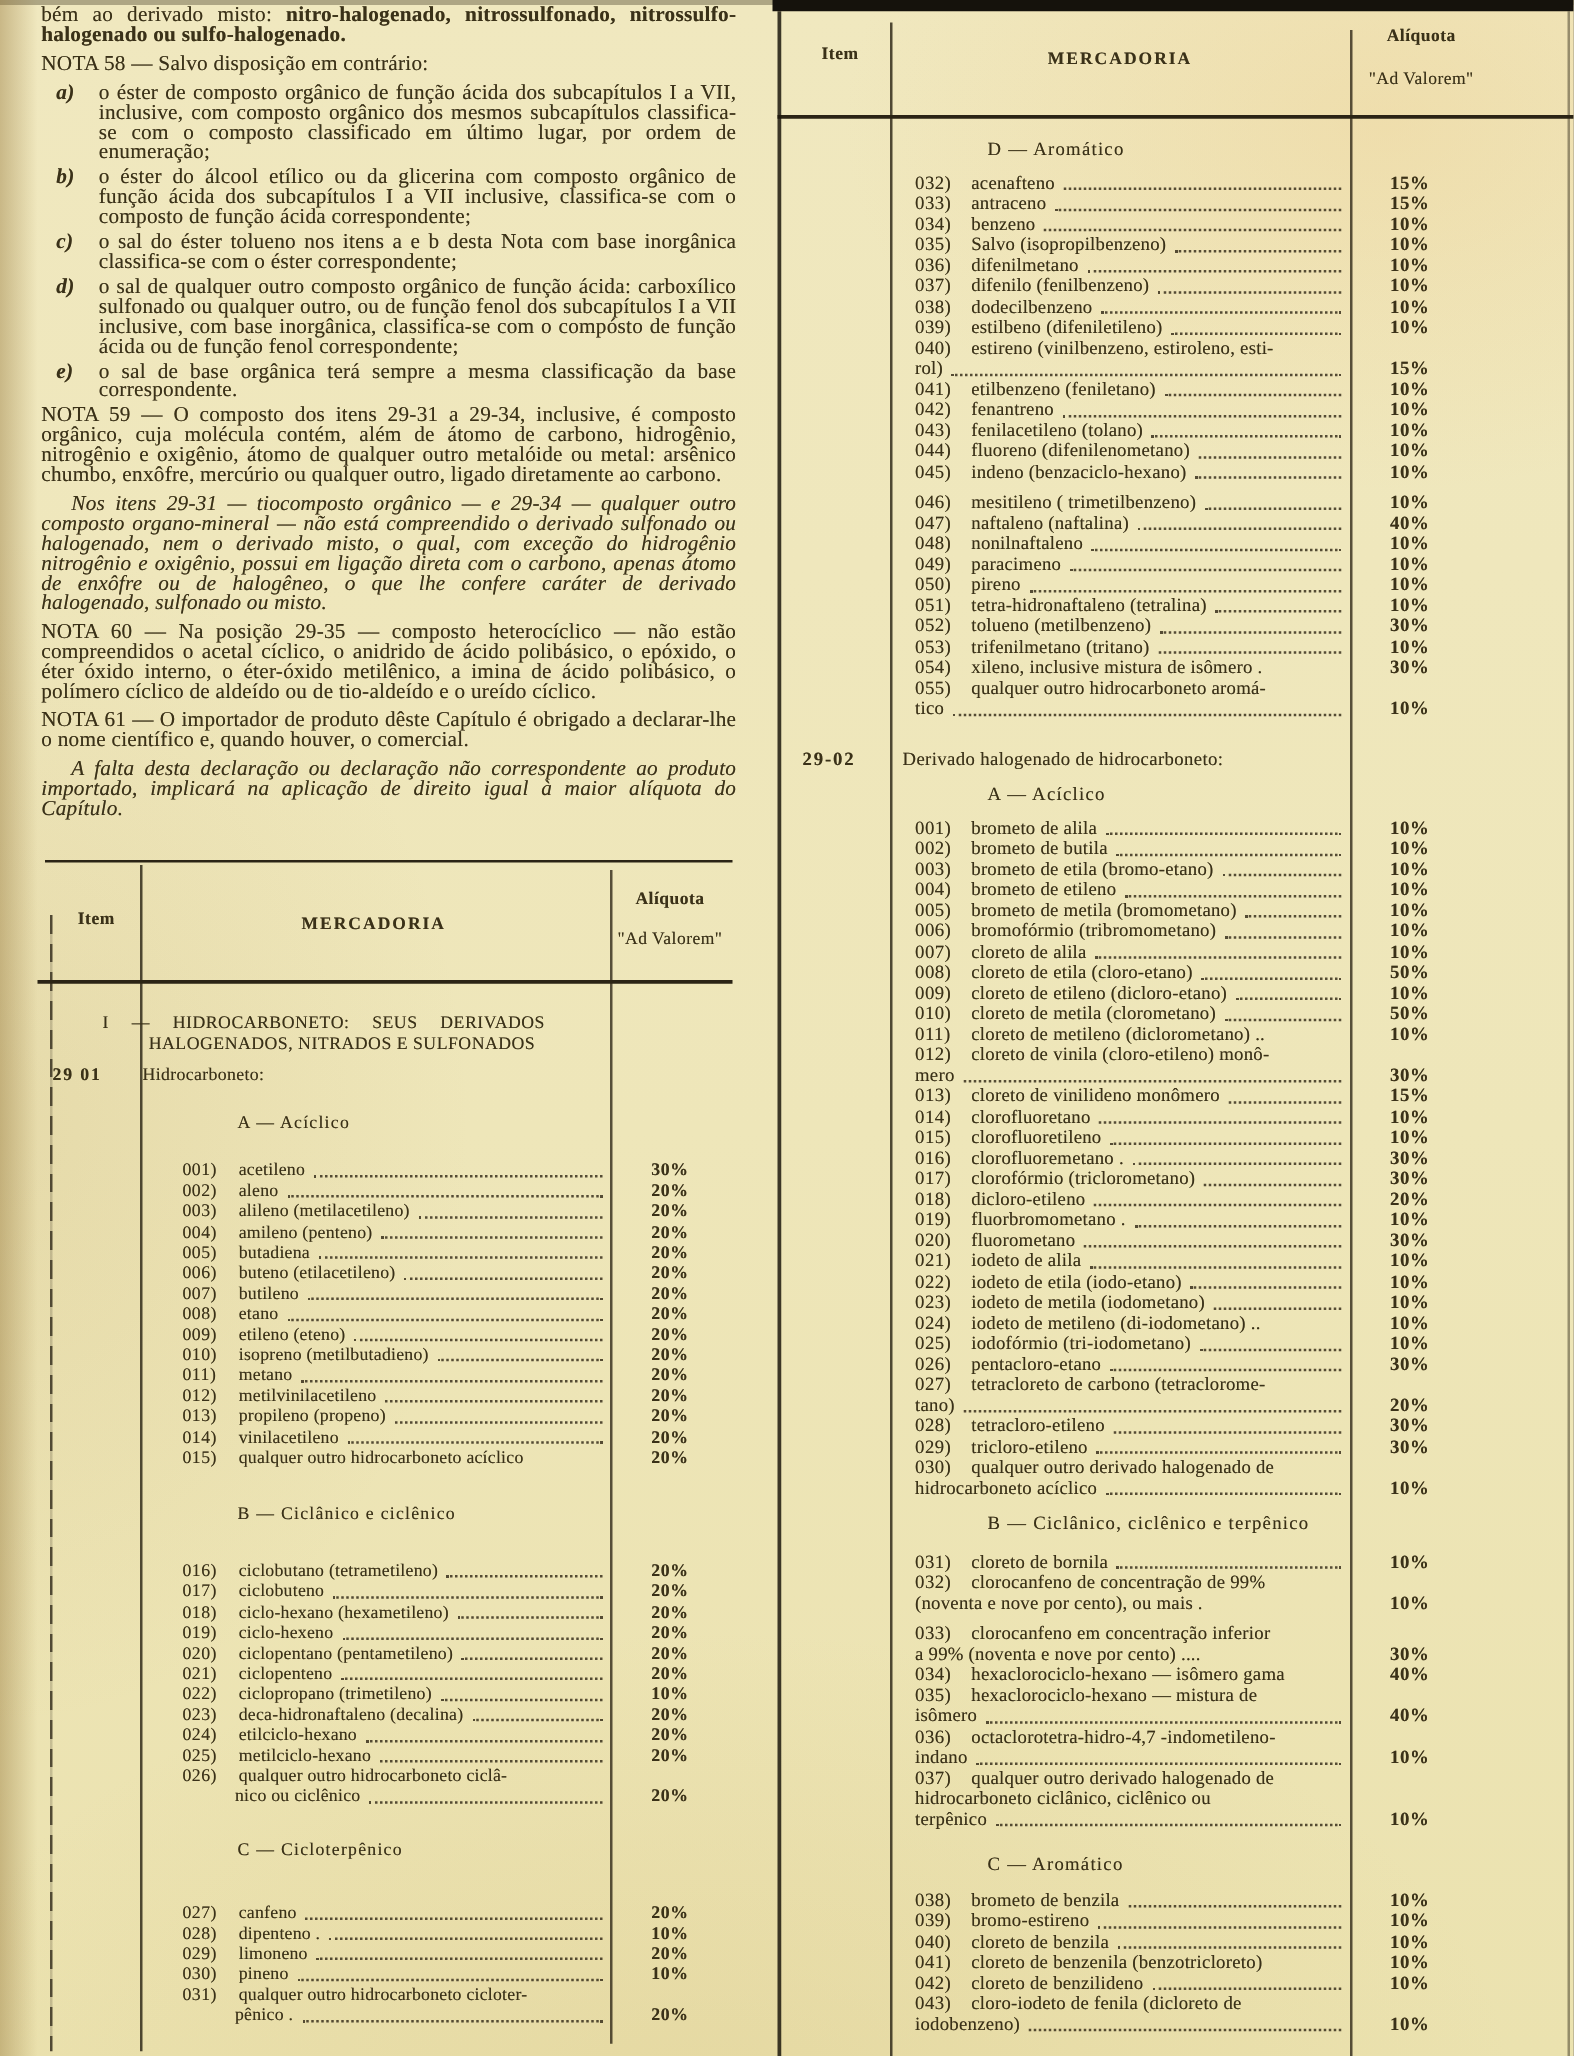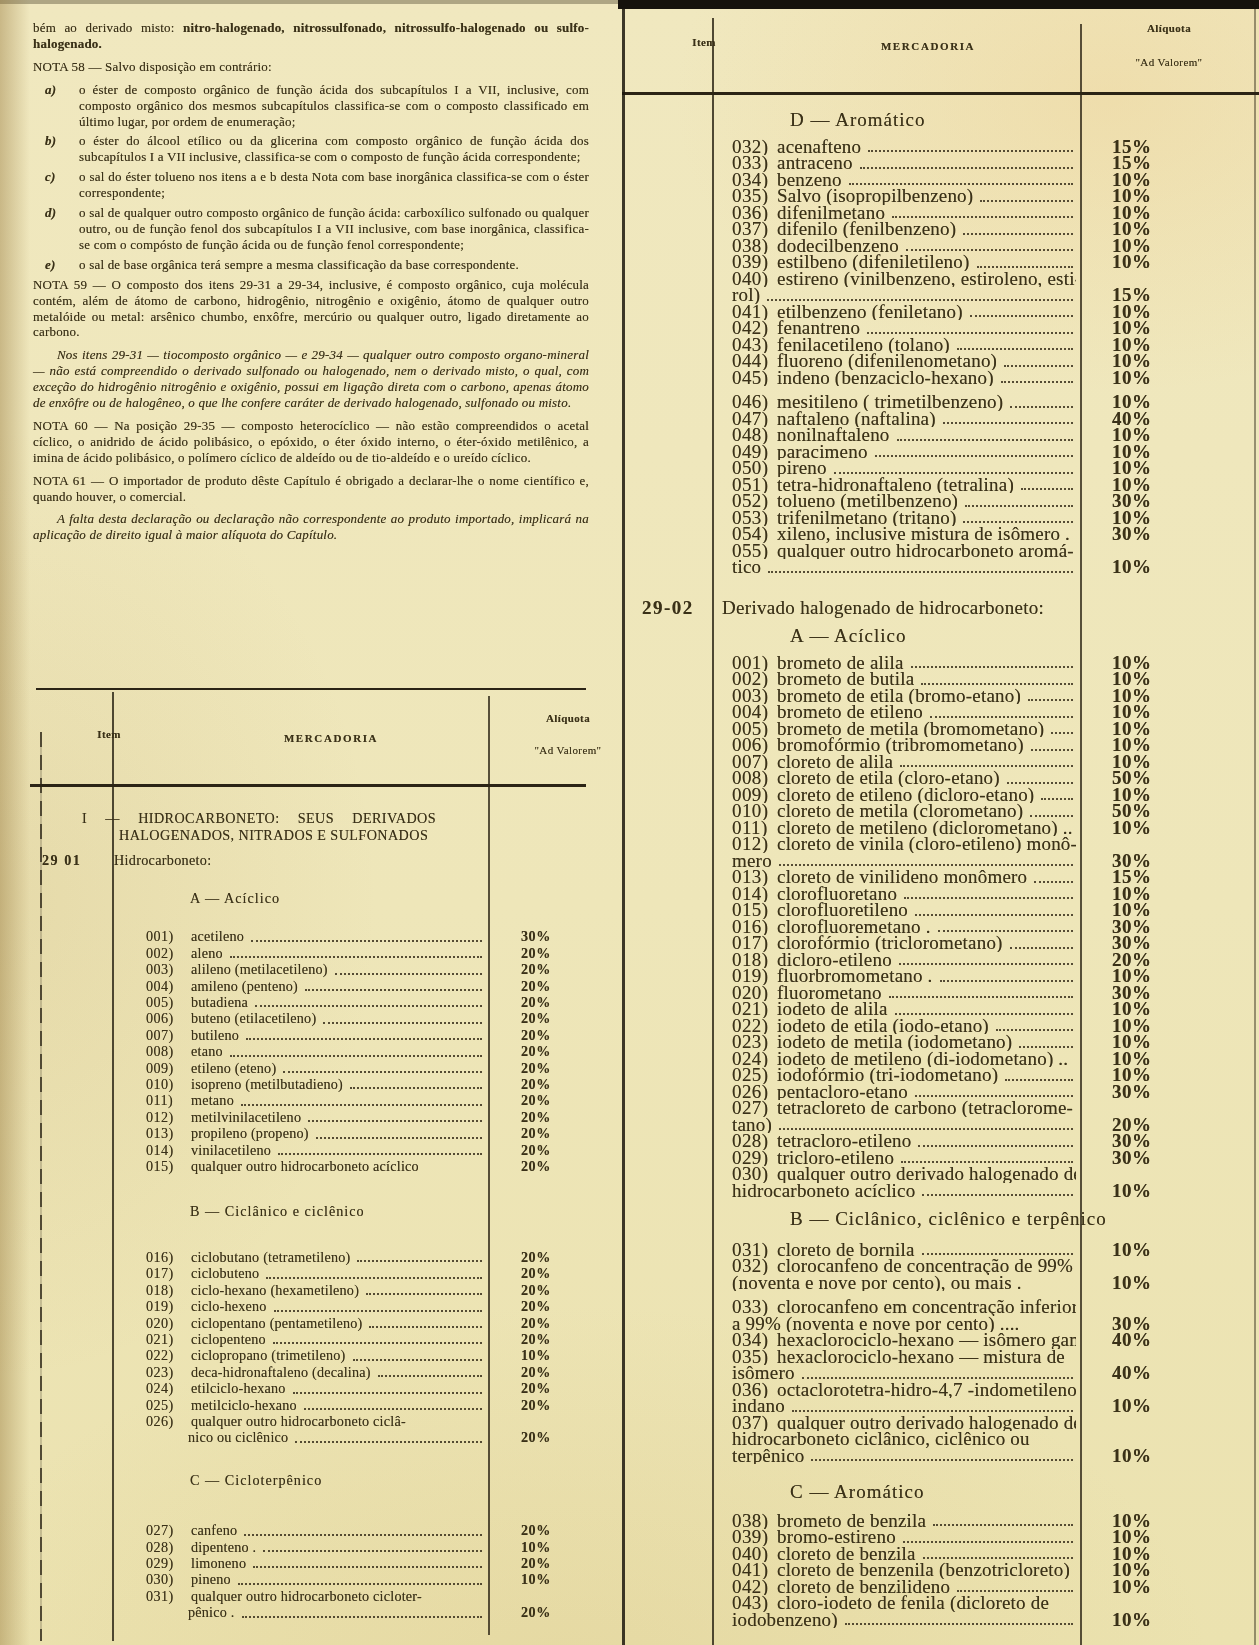--- a/index.html
+++ b/index.html
@@ -12,35 +12,35 @@
       radial-gradient(ellipse 540px 680px at 0% 55%, rgba(186,156,88,.16), rgba(186,156,88,0) 70%),
       radial-gradient(ellipse 900px 520px at 45% 102%, rgba(206,180,110,.20), rgba(206,180,110,0) 72%),
       linear-gradient(180deg,#f0e8bf 0%,#eee6b9 55%,#ebe2af 100%);
     text-shadow:0 0 .5px rgba(64,52,28,.55);
   }
   .edge-left{position:absolute;left:0;top:0;bottom:0;width:30px;
     background:linear-gradient(90deg, rgba(148,118,58,.42), rgba(148,118,58,0));}
   .edge-top{position:absolute;top:0;left:0;right:0;height:4px;background:rgba(52,44,24,.35);}
 
   
-  .col-left{position:absolute;left:33px;top:20px;width:556px;
-    font-size:13px;line-height:15.9px;text-align:justify;letter-spacing:.2px;}
+  .col-left{position:absolute;left:33px;top:4px;width:556px;
+    font-size:17px;line-height:15.9px;text-align:justify;letter-spacing:.2px;}
   .col-left p{margin:0 0 7px;}
   .nota-t{margin:9px 0 5px;}
   .list{padding-left:12px;}
   .li{display:flex;margin:4px 0;}
   .li .mk{flex:0 0 34px;font-weight:700;font-style:italic;}
   .li .tx{flex:1;text-align:justify;}
   p.ind{text-indent:24px;margin-top:5px;font-style:italic;}
   .nota{margin-top:10px;}
 
   
   .tbl{position:absolute;}
   .vline,.hline{position:absolute;background:#2b2415;}
-  .hdr{position:absolute;font-size:11px;font-weight:700;letter-spacing:.4px;padding-left:32px;}
+  .hdr{position:absolute;font-size:14px;font-weight:700;letter-spacing:.4px;}
   .hdr.light{font-weight:400;}
 
   #ltable{left:30px;top:688px;width:556px;height:957px;}
   #ltable .top{top:0;left:6px;right:0;height:2px;}
   #ltable .mid{top:96px;left:0;right:0;height:3px;}
   #ltable .v0{left:10px;top:44px;bottom:4px;width:2px;
     background:repeating-linear-gradient(180deg,rgba(43,36,21,.8) 0 15px, rgba(43,36,21,.2) 15px 23px);}
   #ltable .v1{left:82px;top:4px;bottom:4px;width:2px;background:rgba(43,36,21,.82);}
   #ltable .v2{left:458px;top:8px;bottom:10px;width:2px;background:rgba(43,36,21,.78);}
   #ltable .h-item{left:14px;top:40px;width:66px;text-align:center;}
@@ -53,21 +53,21 @@
   #rtable .bar{position:absolute;top:0;left:0;right:0;height:9px;background:#15120c;}
   #rtable .mid{top:92px;left:4px;right:0;height:3px;}
   #rtable .v0{left:4px;top:9px;bottom:0;width:2.5px;background:rgba(28,23,13,.85);}
   #rtable .v1{left:94px;top:18px;bottom:0;width:2px;background:rgba(43,36,21,.82);}
   #rtable .v2{left:462px;top:24px;bottom:0;width:2px;background:rgba(43,36,21,.78);}
   #rtable .vr{right:3px;top:9px;bottom:0;width:2px;background:rgba(43,36,21,.45);}
   #rtable .h-item{left:14px;top:36px;width:80px;text-align:center;}
   #rtable .h-merc{left:94px;top:40px;width:368px;text-align:center;letter-spacing:1.6px;}
   #rtable .h-a1{left:464px;top:22px;width:110px;text-align:center;}
   #rtable .h-a2{left:456px;top:56px;width:126px;text-align:center;}
-  #rtable .rows{position:absolute;left:0;right:0;top:100px;font-size:19px;line-height:16.5px;}
+  #rtable .rows{position:absolute;left:0;right:0;top:100px;font-size:15px;line-height:16.5px;}
 
   
   .row-sub{padding-left:160px;letter-spacing:1px;}
   #rtable .row-sub{padding-left:172px;}
   .row-pos{position:relative;padding-left:84px;letter-spacing:.3px;}
   #rtable .row-pos{padding-left:104px;}
   .pos-code{position:absolute;left:12px;top:0;font-weight:700;letter-spacing:1.5px;}
   #rtable .pos-code{left:24px;}
   .row-section{font-weight:400;margin:0 150px 0 52px;text-indent:-37px;padding-left:37px;
     letter-spacing:.4px;line-height:16.8px;text-align:justify;}

